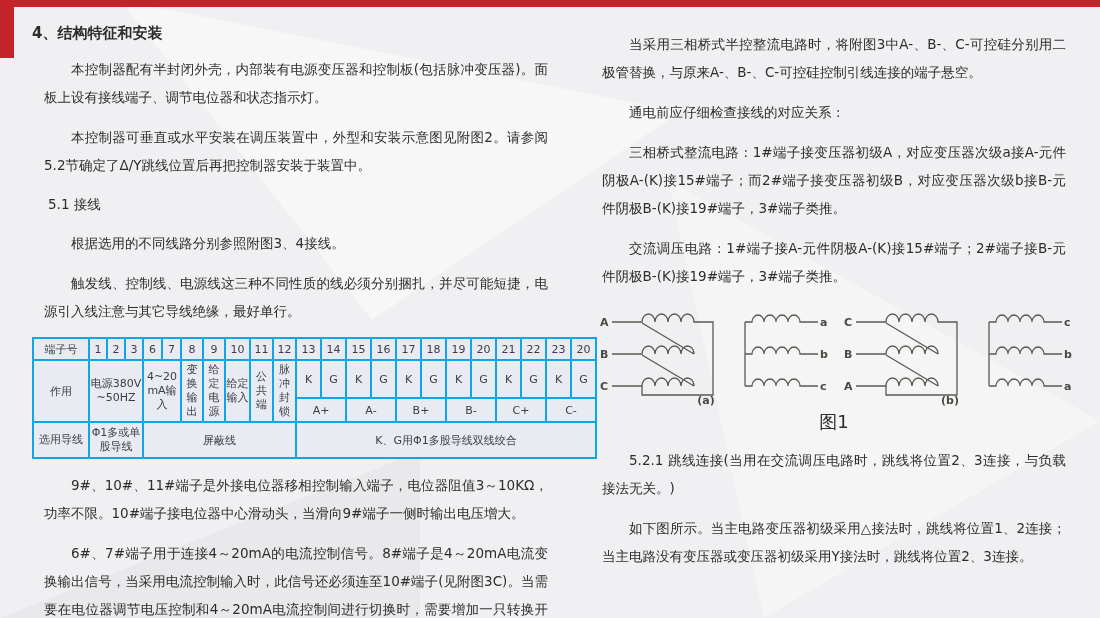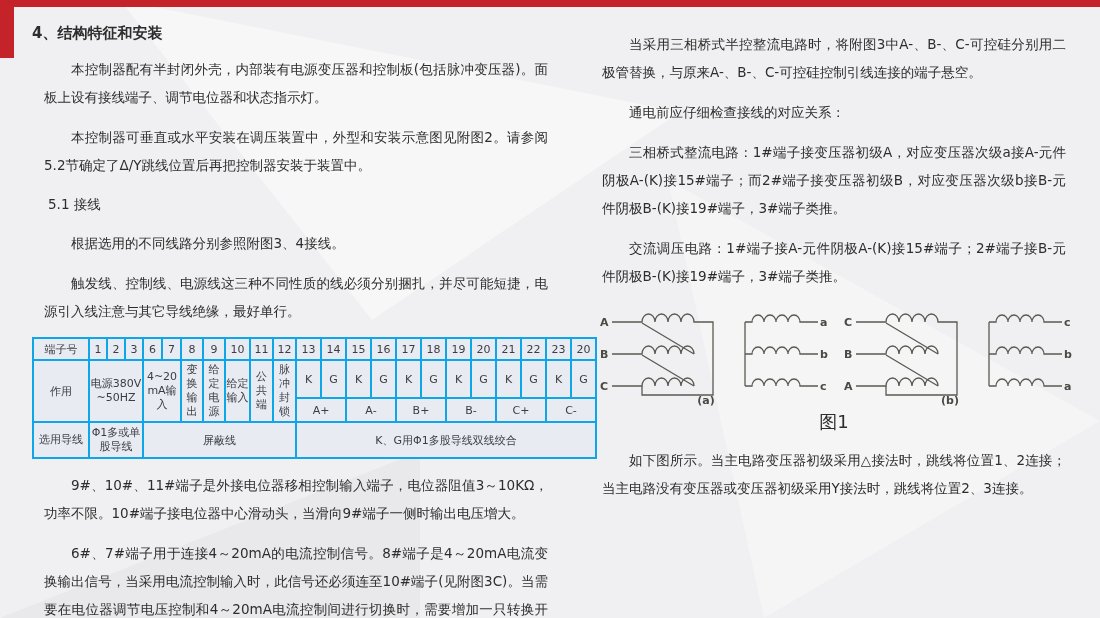--- a/index.html
+++ b/index.html
@@ -189,15 +189,16 @@
         <path class="wire-ln" d="M46,21 L98,52 M46,53 L98,84"></path>
         <path class="wire-ln" d="M149,20 V84 M149,20 H156 a6,7 0 0 1 12,0 a6,7 0 0 1 12,0 a6,7 0 0 1 12,0 a6,7 0 0 1 12,0 H222 M149,52 H156 a6,7 0 0 1 12,0 a6,7 0 0 1 12,0 a6,7 0 0 1 12,0 a6,7 0 0 1 12,0 H222 M149,84 H156 a6,7 0 0 1 12,0 a6,7 0 0 1 12,0 a6,7 0 0 1 12,0 a6,7 0 0 1 12,0 H222"></path>
         <text x="224" y="24">c</text>
         <text x="224" y="56">b</text>
         <text x="224" y="88">a</text>
         <text x="110" y="102" text-anchor="middle">(b)</text>
       </svg>
     </div>
     <div class="figcap">图1</div>
 
+    <p class="body indent">5.2.1 跳线连接(当用在交流调压电路时，跳线将位置2、3连接，与负载接法无关。)</p>
     <p class="body indent">如下图所示。当主电路变压器初级采用△接法时，跳线将位置1、2连接；当主电路没有变压器或变压器初级采用Y接法时，跳线将位置2、3连接。</p>
   </div>
 </div>
 
 </body></html>

